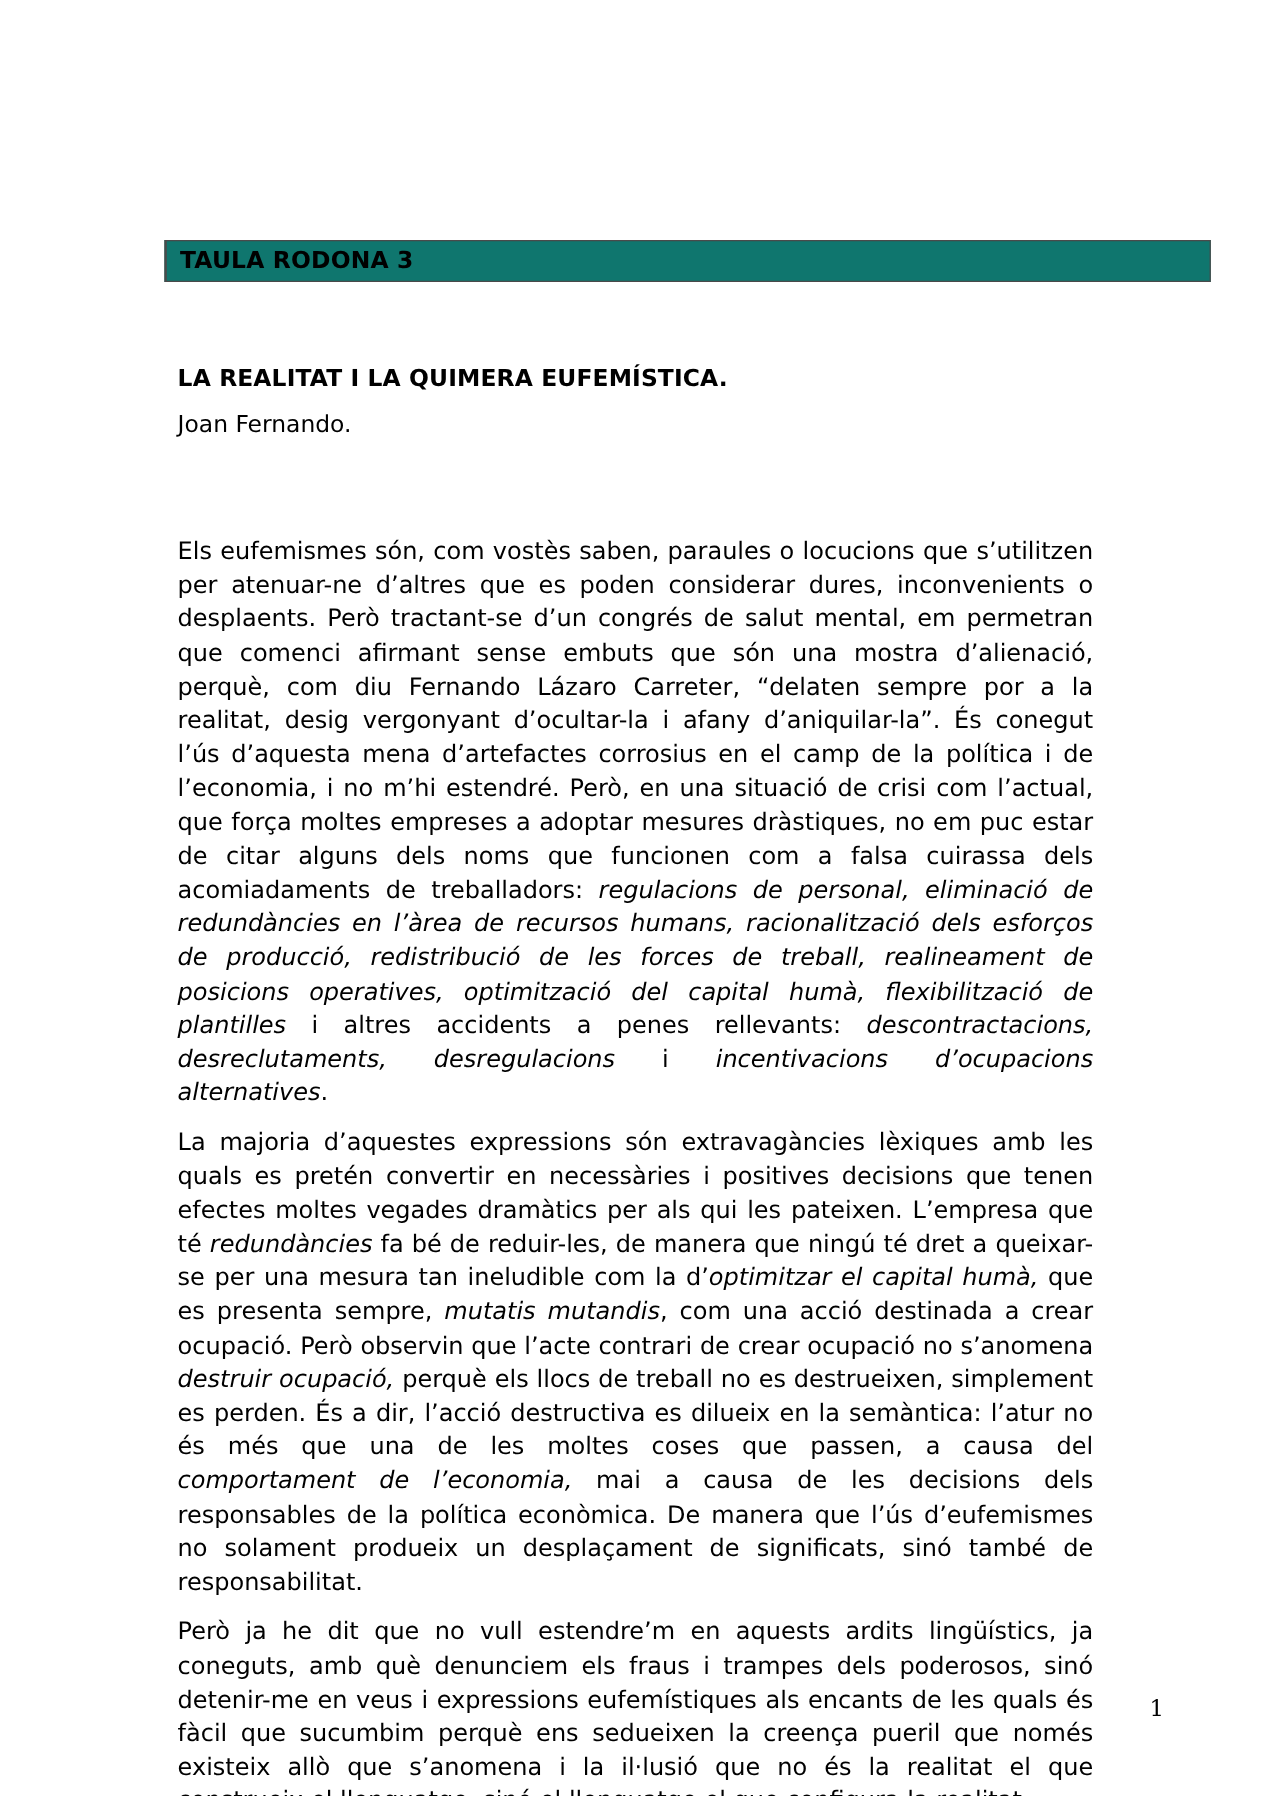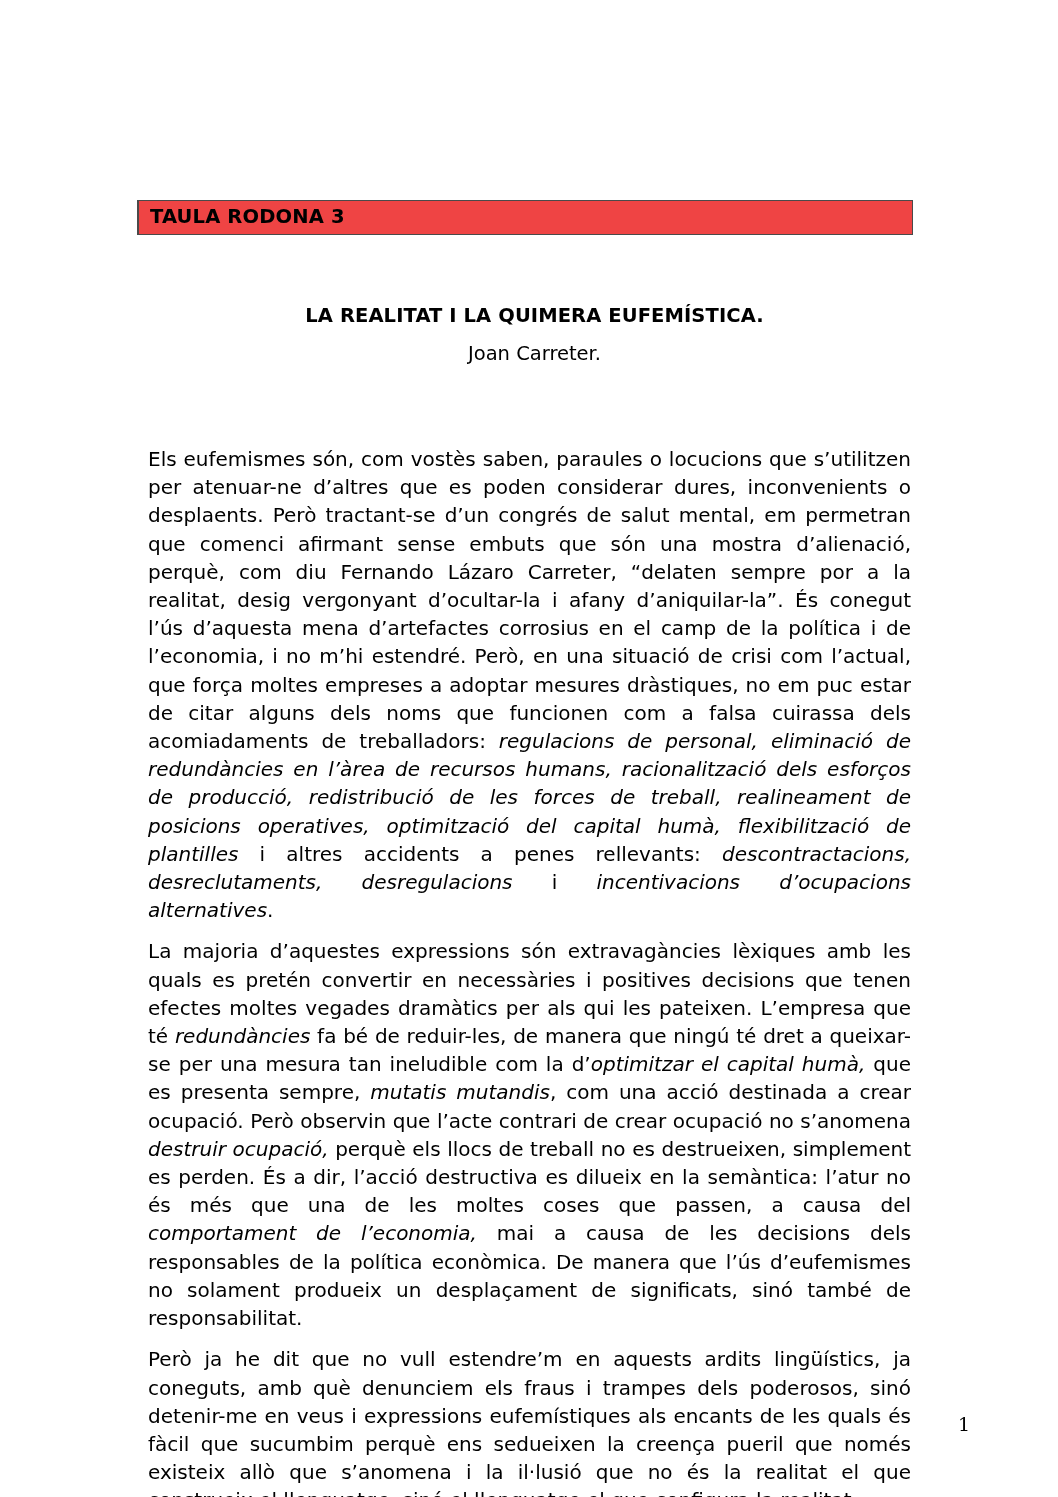--- a/index.html
+++ b/index.html
@@ -22,40 +22,39 @@
   .content {
     position: absolute;
     left: 137px;
     top: 200px;
     width: 784px;
   }
 
   
   .header-box {
     box-sizing: border-box;
-    width: 776px;
+    width: 872px;
     border: 1px solid #4a4a4a;
     border-left-width: 2px;
     border-top-width: 1px;
     padding: 5px 0 6px 11px;
-    background: #ef4444;
+    background: #0f766e;
   }
   .header-box-label {
     font-size: 19.5px;
     font-weight: bold;
     letter-spacing: 0.15px;
     line-height: 22px;
     white-space: nowrap;
   }
 
   
   .title-block {
     margin-top: 68px;
     padding-left: 11px;
-    text-align: center;
   }
   .doc-title {
     font-size: 19.5px;
     font-weight: bold;
     letter-spacing: 0.1px;
     line-height: 26px;
     margin: 0;
   }
   .doc-author {
     font-size: 19.5px;
@@ -102,21 +101,21 @@
 <div class="page">
 
   <div class="content">
 
     <div class="header-box">
       <div class="header-box-label">TAULA RODONA 3</div>
     </div>
 
     <div class="title-block">
       <h1 class="doc-title">LA REALITAT I LA QUIMERA EUFEMÍSTICA.</h1>
-      <p class="doc-author">Joan Carreter.</p>
+      <p class="doc-author">Joan Fernando.</p>
     </div>
 
     <div class="body-block">
       <p class="para"><span>Els eufemismes són, com vostès saben, paraules o locucions que s’utilitzen per atenuar-ne d’altres que es poden considerar dures, inconvenients o desplaents. Però tractant-se d’un congrés de salut mental, em permetran que comenci afirmant sense embuts que són una mostra d’alienació, perquè, com diu Fernando Lázaro Carreter, “delaten sempre por a la realitat, desig vergonyant d’ocultar-la i afany d’aniquilar-la”. És conegut l’ús d’aquesta mena d’artefactes corrosius en el camp de la política i de l’economia, i no m’hi estendré. Però, en una situació de crisi com l’actual, que força moltes empreses a adoptar mesures dràstiques, no em puc estar de citar alguns dels noms que funcionen com a falsa cuirassa dels acomiadaments de treballadors: </span><i>regulacions de personal, eliminació de redundàncies en l’àrea de recursos humans, racionalització dels esforços de producció, redistribució de les forces de treball, realineament de posicions operatives, optimització del capital humà, flexibilització de plantilles</i><span> i altres accidents a penes rellevants: </span><i>descontractacions, desreclutaments, desregulacions</i><span> i </span><i>incentivacions d’ocupacions alternatives</i><span>.</span></p>
       <p class="para"><span>La majoria d’aquestes expressions són extravagàncies lèxiques amb les quals es pretén convertir en necessàries i positives decisions que tenen efectes moltes vegades dramàtics per als qui les pateixen. L’empresa que té </span><i>redundàncies</i><span> fa bé de reduir-les, de manera que ningú té dret a queixar-se per una mesura tan ineludible com la d’</span><i>optimitzar el capital humà,</i><span> que es presenta sempre, </span><i>mutatis mutandis</i><span>, com una acció destinada a crear ocupació. Però observin que l’acte contrari de crear ocupació no s’anomena </span><i>destruir ocupació,</i><span> perquè els llocs de treball no es destrueixen, simplement es perden. És a dir, l’acció destructiva es dilueix en la semàntica: l’atur no és més que una de les moltes coses que passen, a causa del </span><i>comportament de l’economia,</i><span> mai a causa de les decisions dels responsables de la política econòmica. De manera que l’ús d’eufemismes no solament produeix un desplaçament de significats, sinó també de responsabilitat.</span></p>
       <p class="para"><span>Però ja he dit que no vull estendre’m en aquests ardits lingüístics, ja coneguts, amb què denunciem els fraus i trampes dels poderosos, sinó detenir-me en veus i expressions eufemístiques als encants de les quals és fàcil que sucumbim perquè ens sedueixen la creença pueril que només existeix allò que s’anomena i la il·lusió que no és la realitat el que construeix el llenguatge, sinó el llenguatge el que configura la realitat.</span></p>
       <p class="para"><span>Així, l’embastardiment d’un terme científic o pseudocientífic serveix per vendre millor un fàrmac, una margarina o un iogurt, i amb això es pretén transmetre la idea que la ciència mai defrauda. No sembla el mateix</span></p>
     </div>
 
   </div>

